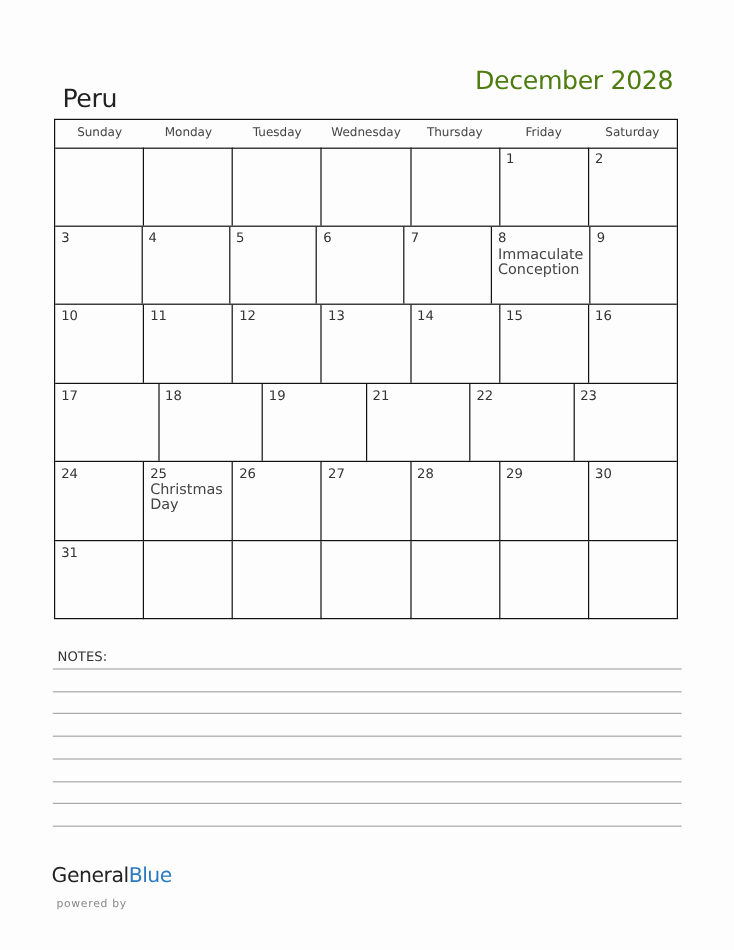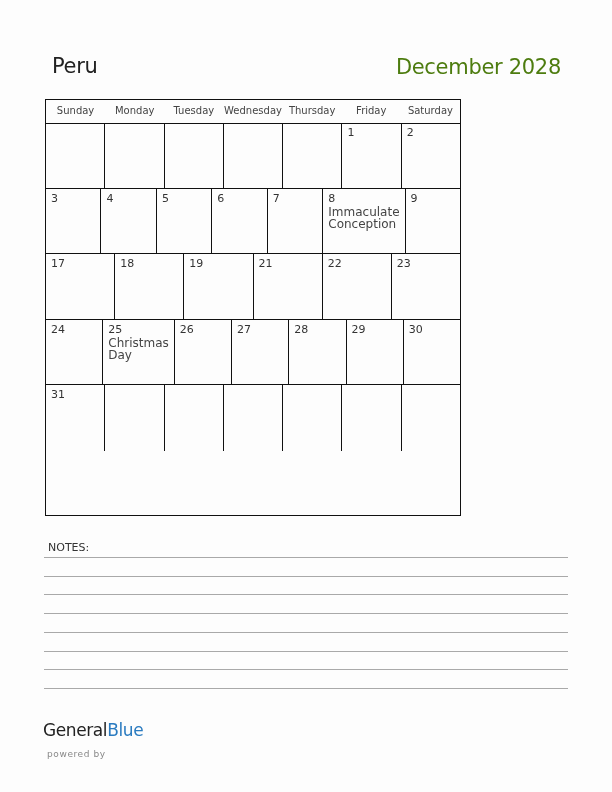--- a/index.html
+++ b/index.html
@@ -1,20 +1,20 @@
 <!DOCTYPE html>
 <html><head>
 <meta charset="utf-8">
 <style>
   html, body { margin:0; padding:0; background:#fdfdfd; }
   body { width:612px; height:792px; position:relative; overflow:hidden;
          font-family: "DejaVu Sans", sans-serif; color:#222; }
-  .country { position:absolute; left:52px; top:54px; font-size:21px; color:#222; letter-spacing:-0.3px; }
+  .country { position:absolute; left:52px; top:70px; font-size:21px; color:#222; letter-spacing:-0.3px; }
   .monthyear { position:absolute; right:51px; top:55px; font-size:21px; color:#4d7c0f; letter-spacing:-0.3px; }
-  .cal { position:absolute; left:45px; top:99px; width:416px; height:417px;
+  .cal { position:absolute; left:45px; top:99px; width:520px; height:417px;
          border:1.5px solid #111; box-sizing:border-box; }
   .hdr { position:absolute; left:0; top:0; width:100%; height:24px; display:flex;
          border-bottom:1.5px solid #111; box-sizing:border-box; }
   .hdr div { flex:1; text-align:center; font-size:10px; color:#444; line-height:22px; }
   .grid { position:absolute; left:0; top:23px; width:100%; }
   .row { display:flex; height:65.5px; border-bottom:1.5px solid #111; box-sizing:border-box; }
   .row:last-child { border-bottom:none; }
   .cell { flex:1; border-left:1.5px solid #111; box-sizing:border-box; padding:2px 5px; position:relative; }
   .cell:first-child { border-left:none; }
   .num { font-size:11px; color:#333; display:block; line-height:14px; margin-top:1px; }
@@ -84,20 +84,43 @@
         <div class="cell">
           <span class="num">8</span>
           <span class="hol">Immaculate Conception</span>
         </div>
         <div class="cell">
           <span class="num">9</span>
         </div>
       </div>
       <div class="row">
         <div class="cell">
+          <span class="num">10</span>
+        </div>
+        <div class="cell">
+          <span class="num">11</span>
+        </div>
+        <div class="cell">
+          <span class="num">12</span>
+        </div>
+        <div class="cell">
+          <span class="num">13</span>
+        </div>
+        <div class="cell">
+          <span class="num">14</span>
+        </div>
+        <div class="cell">
+          <span class="num">15</span>
+        </div>
+        <div class="cell">
+          <span class="num">16</span>
+        </div>
+      </div>
+      <div class="row">
+        <div class="cell">
           <span class="num">17</span>
         </div>
         <div class="cell">
           <span class="num">18</span>
         </div>
         <div class="cell">
           <span class="num">19</span>
         </div>
         <div class="cell">
           <span class="num">21</span>

